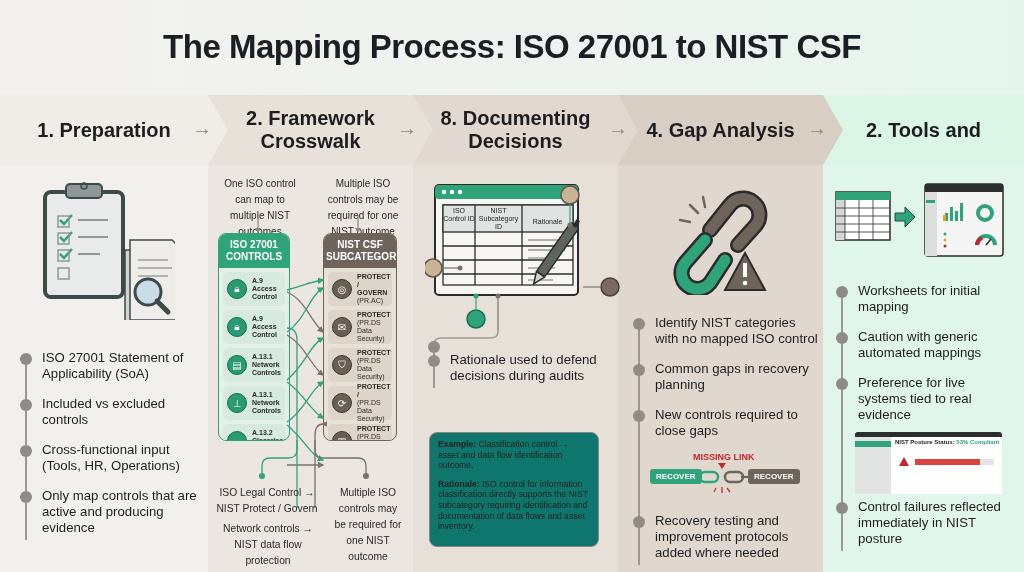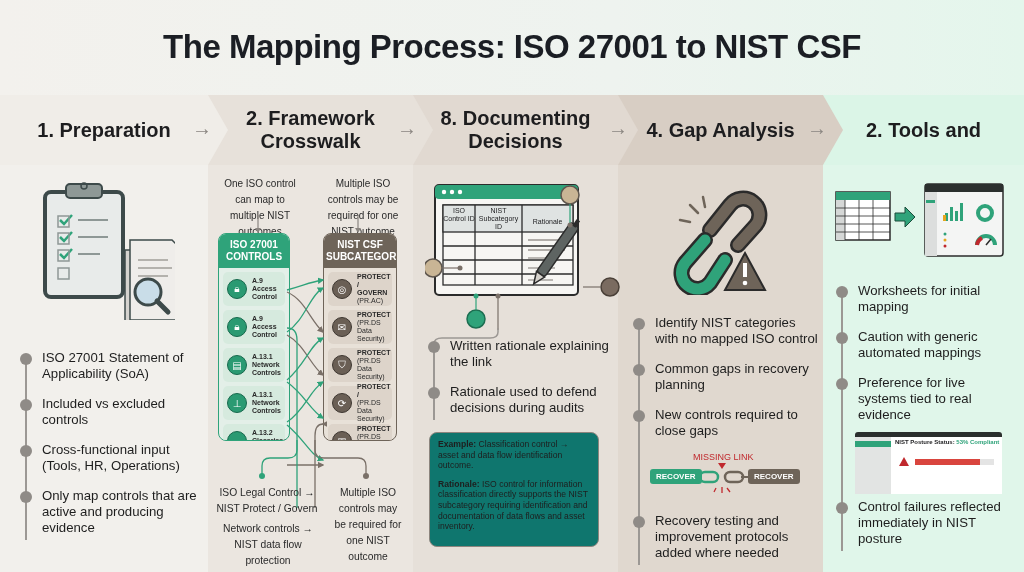--- a/index.html
+++ b/index.html
@@ -303,21 +303,21 @@
 </svg>
 <div style="position:absolute;left:443px;top:207px;width:32px;font-size:7px;line-height:8px;text-align:center">ISO Control ID</div>
 <div style="position:absolute;left:475px;top:207px;width:47px;font-size:7px;line-height:8px;text-align:center">NIST Subcategory ID</div>
 <div style="position:absolute;left:522px;top:218px;width:51px;font-size:7px;line-height:8px;text-align:center">Rationale</div>
 <svg style="position:absolute;left:430px;top:328px" width="80" height="20">
     <path d="M68 0 L68 4 Q68 10 60 10 L12 10 Q4 10 4 16 L4 20" stroke="#9c9894" stroke-width="1.5" fill="none"></path>
   </svg>
 
 <div class="bullets" style="left:428px;top:338px;width:185px">
   <div class="rail"></div>
-  <div class="bullet"><span class="dot"></span><span>Written rationale explaining the link</span></div>
+  <div class="bullet"><span class="dot"></span></div>
   <div class="bullet"><span class="dot"></span><span>Rationale used to defend decisions during audits</span></div>
 </div>
 
 <div class="example-box">
   <p><b>Example:</b> <span>Classification control → asset and data flow identification outcome.</span></p>
   <p><b>Rationale:</b> <span>ISO control for information classification directly supports the NIST subcategory requiring identification and documentation of data flows and asset inventory.</span></p>
 </div>
 
 <svg style="position:absolute;left:660px;top:185px" width="110" height="110" viewBox="0 0 110 110">
   <g fill="none" stroke-linecap="round">
@@ -337,21 +337,21 @@
 </svg>
 
 <div class="bullets" style="left:633px;top:315px;width:185px">
   <div class="rail"></div>
   <div class="bullet"><span class="dot"></span><span>Identify NIST categories with no mapped ISO control</span></div>
   <div class="bullet"><span class="dot"></span><span>Common gaps in recovery planning</span></div>
   <div class="bullet" style="margin-bottom:74px"><span class="dot"></span><span>New controls required to close gaps</span></div>
   <div class="bullet"><span class="dot"></span><span>Recovery testing and improvement protocols added where needed</span></div>
 </div>
 
-<div style="position:absolute;left:693px;top:452px;font-size:9px;font-weight:normal;color:#c0282d">MISSING LINK</div>
+<div style="position:absolute;left:693px;top:452px;font-size:9px;font-weight:bold;color:#c0282d">MISSING LINK</div>
 <svg style="position:absolute;left:650px;top:462px" width="150" height="40" viewBox="0 0 150 40">
   <polygon points="68,1 76,1 72,7" fill="#c0282d"></polygon>
   <g fill="none" stroke-width="2.5">
       <rect x="50" y="10" width="18" height="10" rx="5" stroke="#2fa37a"></rect>
       <rect x="75" y="10" width="18" height="10" rx="5" stroke="#6e6459"></rect>
     </g>
   <line x1="45" y1="15" x2="52" y2="15" stroke="#2fa37a" stroke-width="2"></line>
     <line x1="91" y1="15" x2="98" y2="15" stroke="#6e6459" stroke-width="2"></line>
   <g stroke="#c0282d" stroke-width="1.3">
       <line x1="66" y1="26" x2="64" y2="30"></line>

